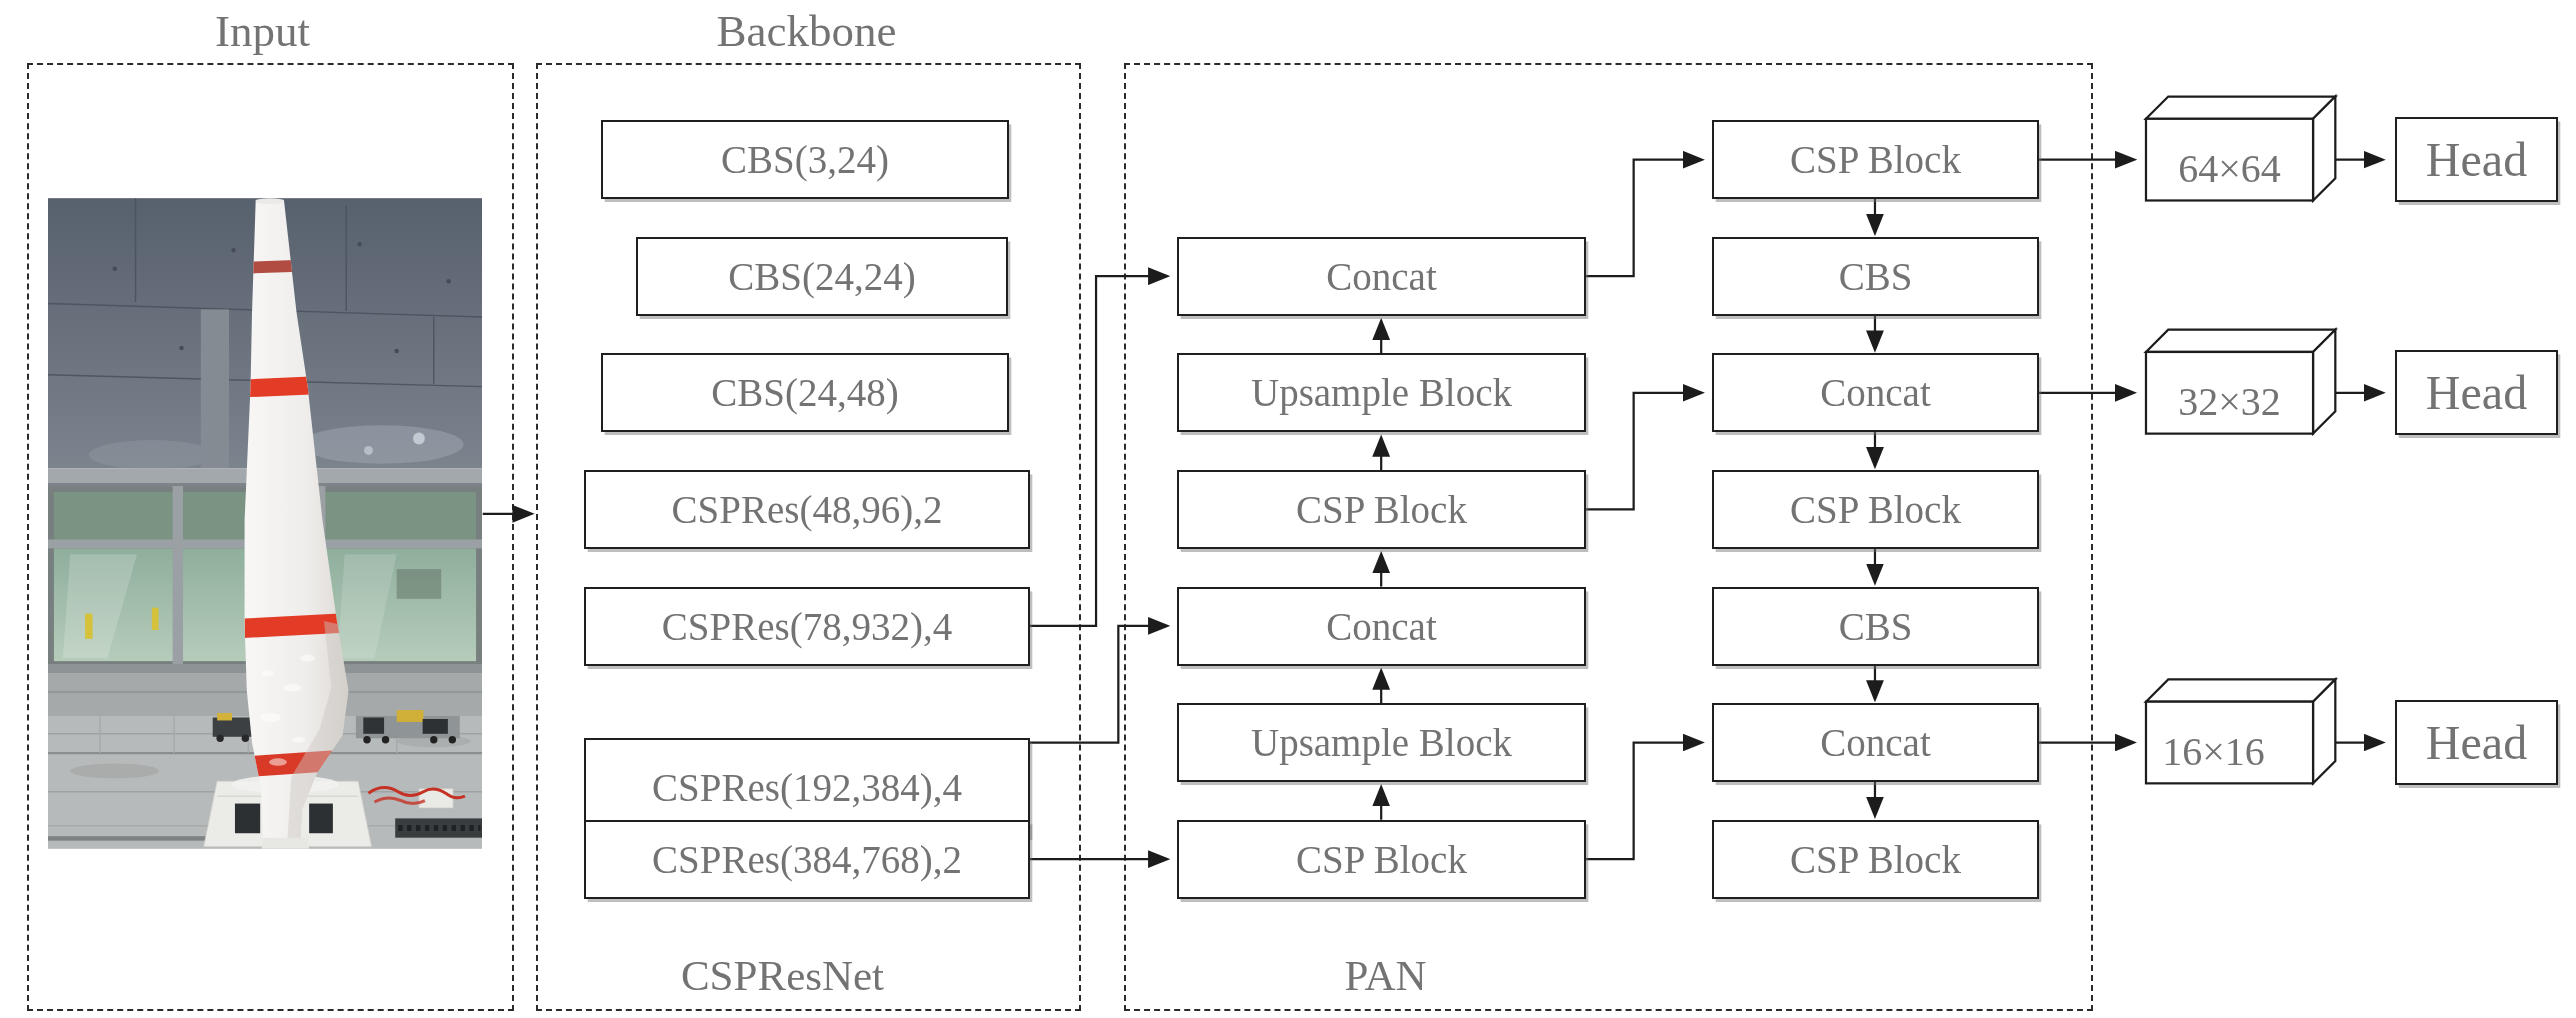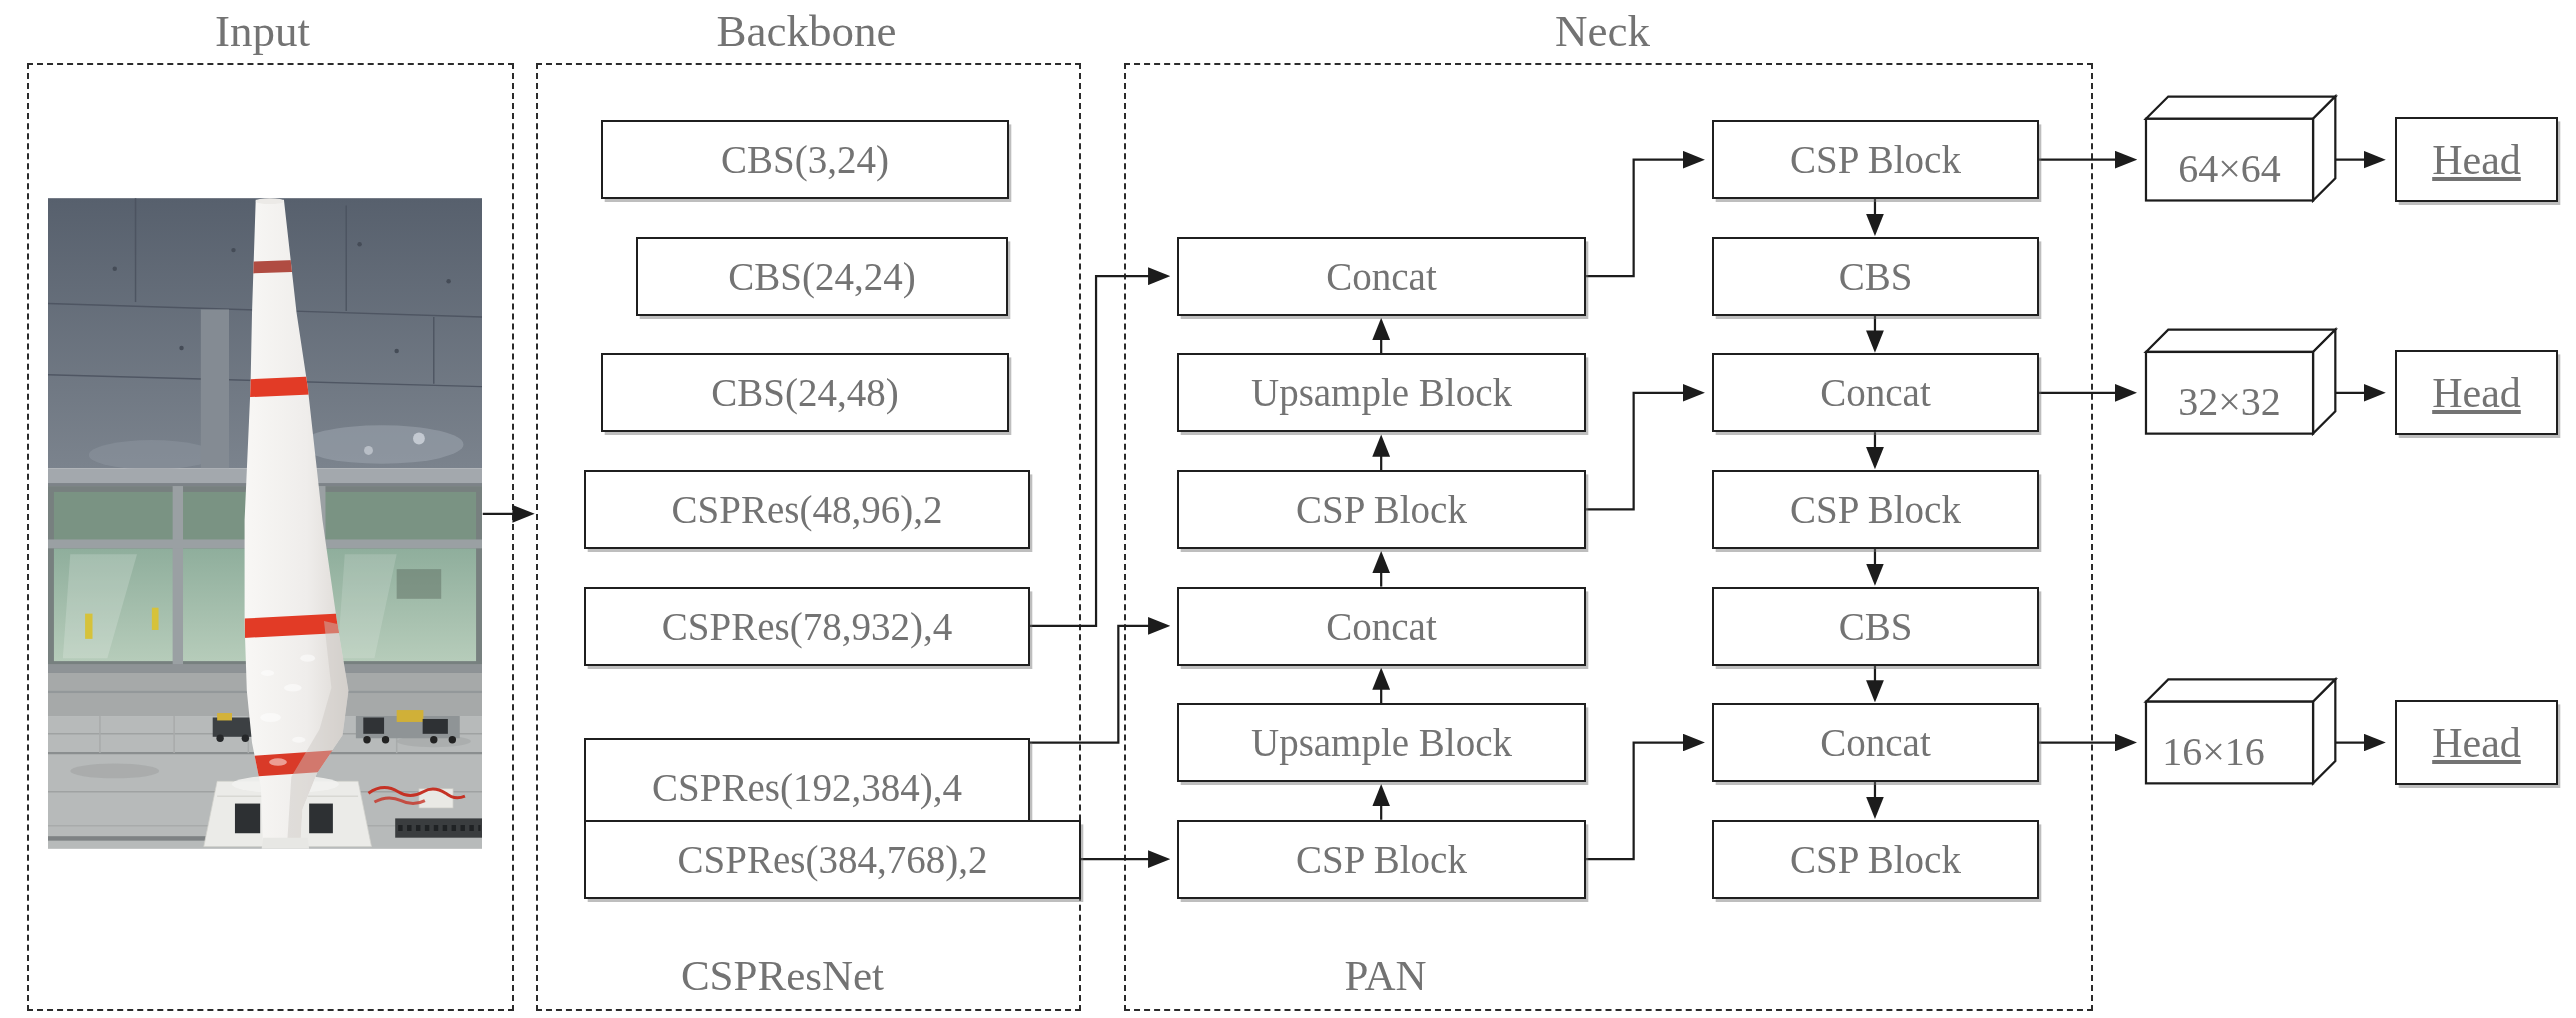--- a/index.html
+++ b/index.html
@@ -5,21 +5,21 @@
   html,body{margin:0;padding:0;background:#ffffff;}
   #root{position:relative;width:2576px;height:1018px;background:#ffffff;overflow:hidden;
         font-family:"Liberation Serif","DejaVu Serif",serif;color:#737373;}
   #wires{position:absolute;left:0;top:0;z-index:1;pointer-events:none;}
   .dashedbox{position:absolute;border:2.2px dashed #2b2b2b;z-index:0;background:transparent;}
   .seclabel{position:absolute;font-size:45px;text-align:center;z-index:2;line-height:48px;}
   .caption{position:absolute;font-size:43px;text-align:center;z-index:2;line-height:46px;}
   .node{position:absolute;box-sizing:border-box;background:#ffffff;border:2.2px solid #1f1f1f;
         display:flex;align-items:center;justify-content:center;font-size:39px;z-index:3;
         box-shadow:3px 3.7px 0 -0.7px rgba(110,110,110,0.45);}
-  .headnode{font-size:42px;text-decoration:underline;}
+  .headnode{font-size:48px;}
   .fm-label{position:absolute;display:flex;align-items:center;justify-content:center;
         font-size:40px;z-index:4;margin-top:8px;}
   #photo{position:absolute;left:48px;top:198px;width:434px;height:651px;z-index:2;}
 </style>
 </head>
 <body>
 
 <div id="root">
 
   <svg id="wires" width="2576" height="1018" viewBox="0 0 3469 1371">
@@ -79,21 +79,20 @@
       </g>
     </g>
   </svg>
 
   <div class="dashedbox" style="left:27px;top:63px;width:483px;height:944px"></div>
   <div class="dashedbox" style="left:536px;top:63px;width:541px;height:944px"></div>
   <div class="dashedbox" style="left:1124px;top:63px;width:965px;height:944px"></div>
 
   <div class="seclabel" style="left:151px;top:7.4px;width:223px">Input</div>
   <div class="seclabel" style="left:658px;top:7.4px;width:297px">Backbone</div>
-  <div class="seclabel" style="left:1491px;top:7.4px;width:223px">Neck</div>
 
   <svg id="photo" viewBox="0 0 585 877">
     <defs>
       <linearGradient id="wallGrad" x1="0" y1="0" x2="0" y2="1">
         <stop offset="0" stop-color="#57606d"></stop>
           <stop offset="1" stop-color="#7b838d"></stop>
       </linearGradient>
       <linearGradient id="glassGrad" x1="0" y1="0" x2="0" y2="1">
         <stop offset="0" stop-color="#8fae9c"></stop>
           <stop offset="1" stop-color="#b6ccba"></stop>
@@ -224,21 +223,21 @@
       <polygon points="290,862 350,862 352,877 288,877" fill="#e7e7e4"></polygon>
     </g>
   </svg>
 
   <div class="node" style="left:601px;top:120px;width:408px;height:79px">CBS(3,24)</div>
   <div class="node" style="left:636px;top:237px;width:372px;height:79px">CBS(24,24)</div>
   <div class="node" style="left:601px;top:353px;width:408px;height:79px">CBS(24,48)</div>
   <div class="node" style="left:584px;top:470px;width:446px;height:79px">CSPRes(48,96),2</div>
   <div class="node" style="left:584px;top:587px;width:446px;height:79px">CSPRes(78,932),4</div>
   <div class="node" style="left:584px;top:738px;width:446px;height:99px">CSPRes(192,384),4</div>
-  <div class="node" style="left:584px;top:820px;width:497px;height:79px">CSPRes(384,768),2</div>
+  <div class="node" style="left:584px;top:820px;width:446px;height:79px">CSPRes(384,768),2</div>
 
   <div class="node" style="left:1177px;top:237px;width:409px;height:79px">Concat</div>
   <div class="node" style="left:1177px;top:353px;width:409px;height:79px">Upsample Block</div>
   <div class="node" style="left:1177px;top:470px;width:409px;height:79px">CSP Block</div>
   <div class="node" style="left:1177px;top:587px;width:409px;height:79px">Concat</div>
   <div class="node" style="left:1177px;top:703px;width:409px;height:79px">Upsample Block</div>
   <div class="node" style="left:1177px;top:820px;width:409px;height:79px">CSP Block</div>
 
   <div class="node" style="left:1712px;top:120px;width:327px;height:79px">CSP Block</div>
   <div class="node" style="left:1712px;top:237px;width:327px;height:79px">CBS</div>

